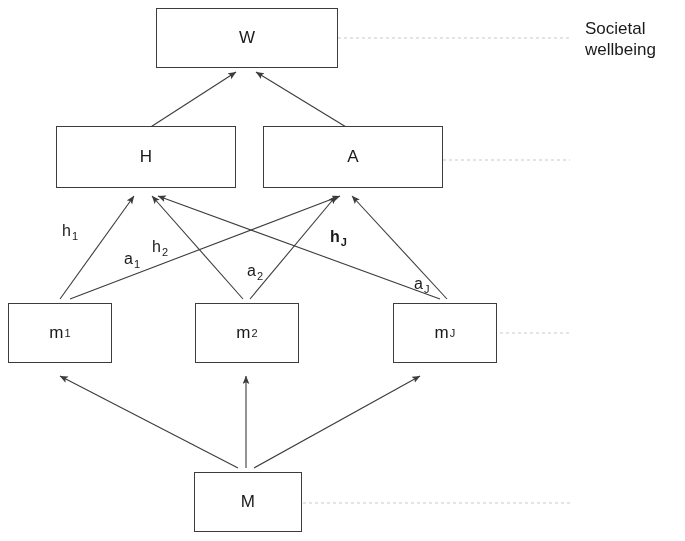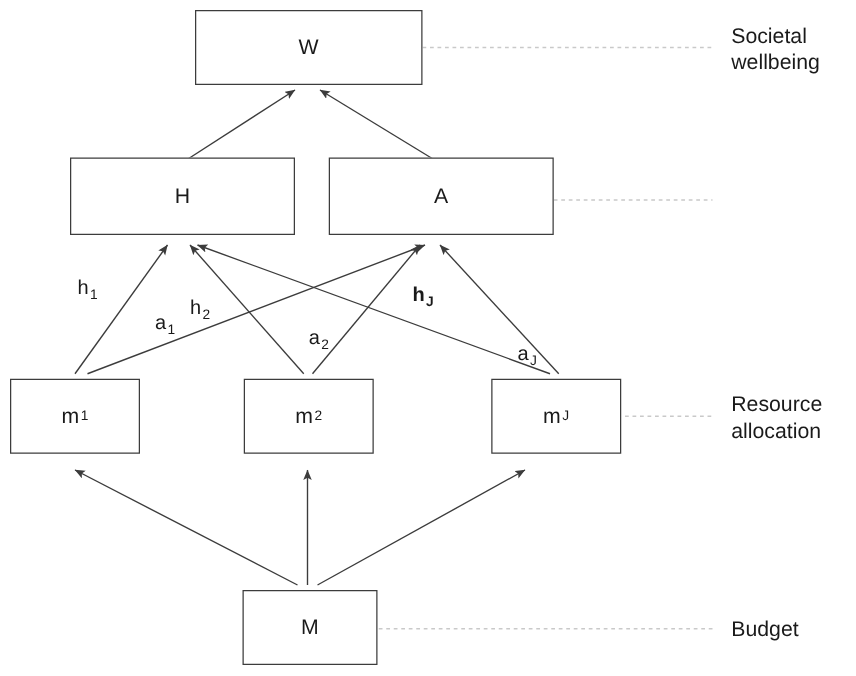--- a/index.html
+++ b/index.html
@@ -165,18 +165,15 @@
   </div>
 
   <div class="edge-label" style="left:414px; top:228px;margin-top:47px;">
     <span>a</span><span class="sub">J</span>
   </div>
 
   <div class="tier-label" style="left:585px; top:18px; width:100px;">Societal
 wellbeing</div>
 
 
-  <div class="tier-label" style="left:585px; top:313px; width:100px;">Resource
-allocation</div>
 
-  <div class="tier-label" style="left:585px; top:493px; width:100px;">Budget</div>
 
 </div>
 
 </body></html>

